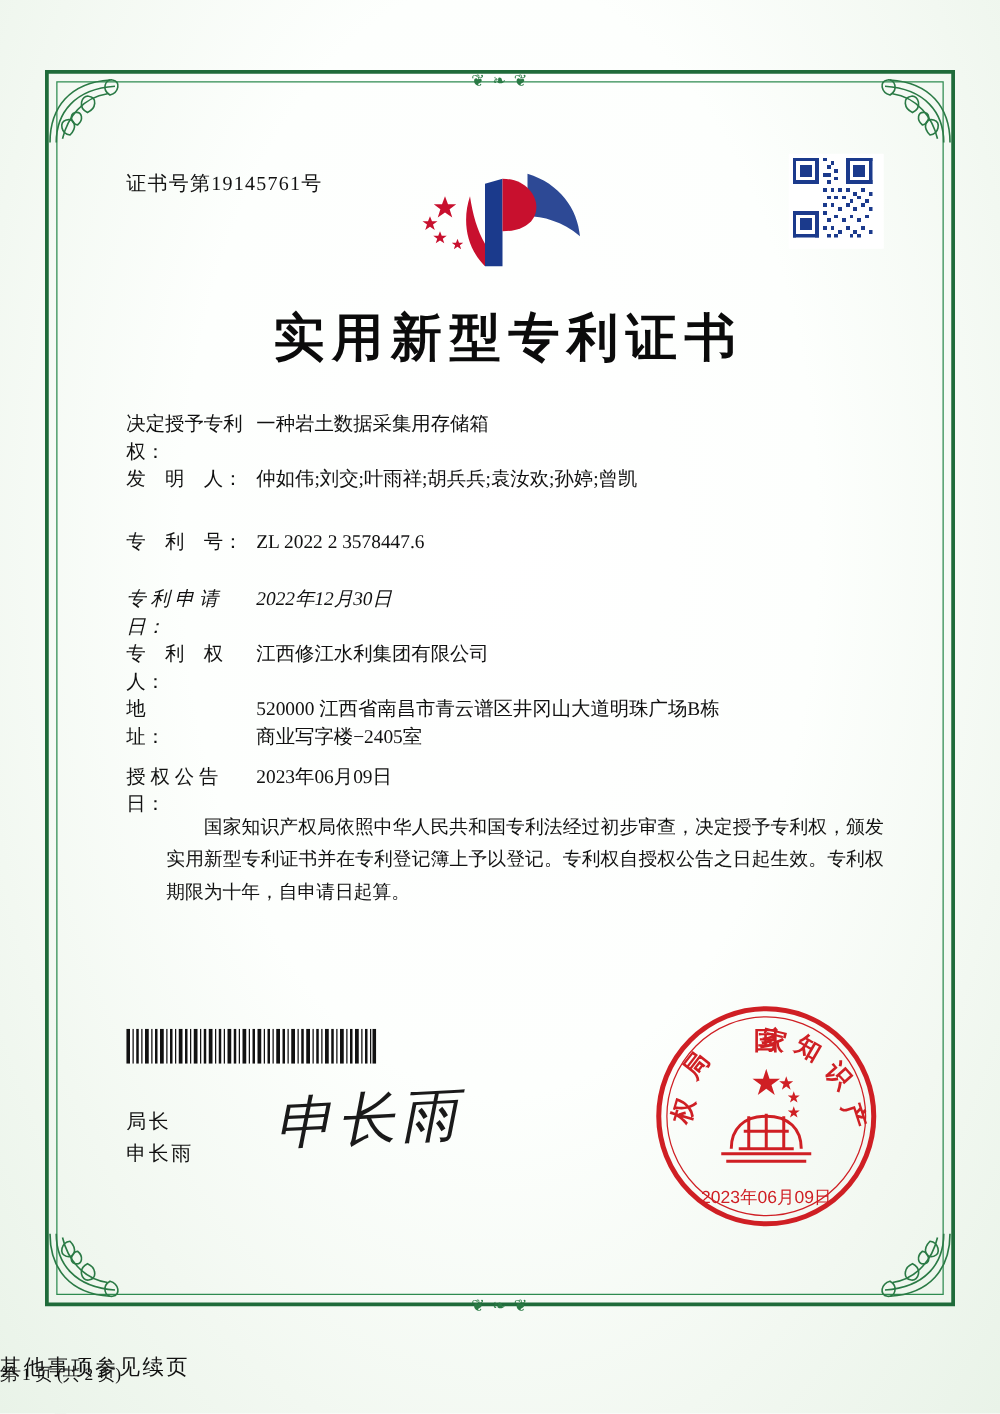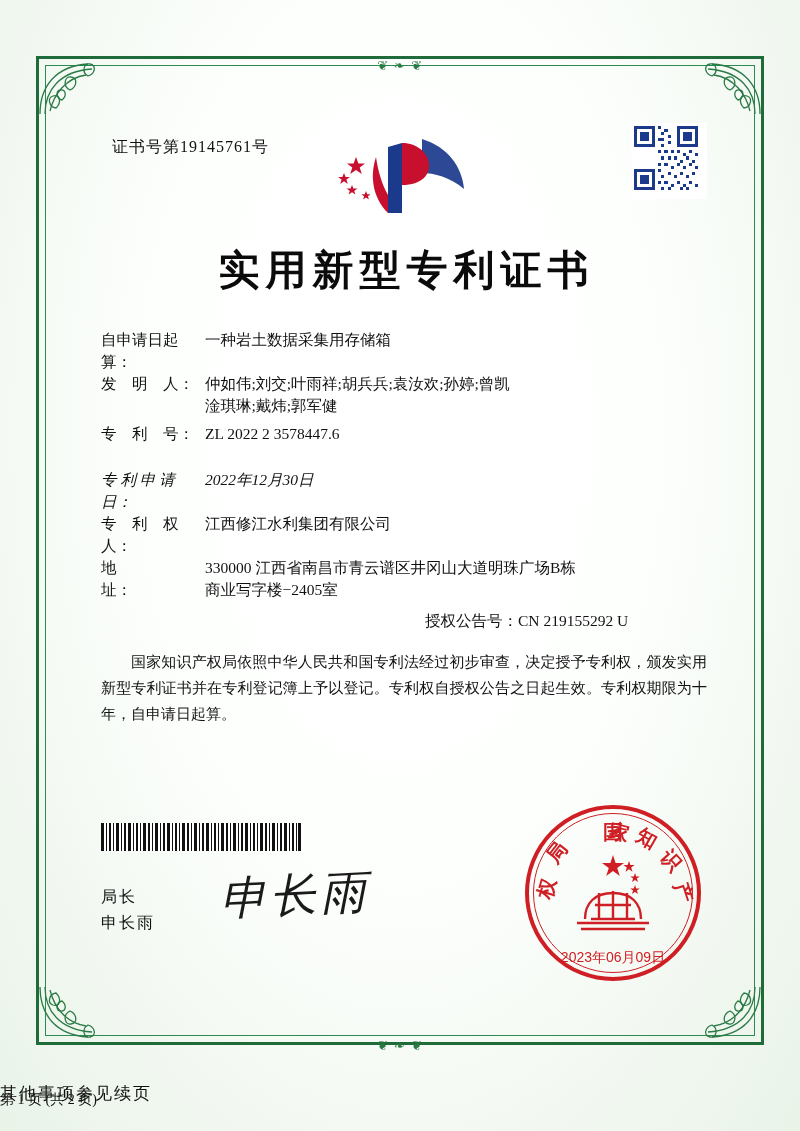--- a/index.html
+++ b/index.html
@@ -74,21 +74,21 @@
 
   
   #content{
     position:absolute;
     left:45px;top:65px;right:45px;bottom:95px;
     z-index:4;
   }
 
   #cert-number{
     position:absolute;left:56px;top:72px;
-    font-size:16px;color:#111;letter-spacing:1px;margin-left:11px;
+    font-size:16px;color:#111;letter-spacing:1px;
   }
 
   #qr{
     position:absolute;right:48px;top:58px;
     width:70px;height:70px;background:#fff;padding:3px;
   }
   #qr svg{display:block;}
 
   #emblem{
     position:absolute;left:50%;top:68px;transform:translateX(-50%);
@@ -140,21 +140,21 @@
 
   .para{
     position:absolute;
     left:56px;right:48px;
     font-size:15px;
     line-height:26px;
     color:#111;
     text-align:justify;
     text-indent:2em;
   }
-  #p1{top:584px;}
+  #p1{top:584px;margin-left:32px;}
   #p2{top:668px;}
 
   #barcode{
     position:absolute;
     left:56px;top:758px;
     width:200px;height:28px;
   }
   #barcode svg{display:block;}
 
   #sig-title{
@@ -397,47 +397,47 @@
           <polygon points="14,40 15.6,44 20,44 16.4,46.6 17.8,51 14,48.3 10.2,51 11.6,46.6 8,44 12.4,44"></polygon>
           <polygon points="22,52 23.4,55.6 27.4,55.6 24.2,57.9 25.4,61.6 22,59.3 18.6,61.6 19.8,57.9 16.6,55.6 20.6,55.6"></polygon>
           <polygon points="36,58 37.2,61.2 40.6,61.2 37.9,63.2 38.9,66.4 36,64.4 33.1,66.4 34.1,63.2 31.4,61.2 34.8,61.2"></polygon>
         </g>
       </svg>
     </div>
 
     <div id="title">实用新型专利证书</div>
 
     <div class="field" id="f-name">
-      <span class="flabel">自申请日起算：</span><span class="fvalue">一种岩土数据采集用存储箱</span>
+      <span class="flabel">决定授予专利权：</span><span class="fvalue">一种岩土数据采集用存储箱</span>
     </div>
 
     <div class="field" id="f-inventor">
-      <span class="flabel">发　明　人：</span><span class="fvalue"><span>仲如伟;刘交;叶雨祥;胡兵兵;袁汝欢;孙婷;曾凯</span><span class="l2">淦琪琳;戴炜;郭军健</span></span>
+      <span class="flabel">发　明　人：</span><span class="fvalue"><span>仲如伟;刘交;叶雨祥;胡兵兵;袁汝欢;孙婷;曾凯</span></span>
     </div>
 
     <div class="field" id="f-patentno">
       <span class="flabel">专　利　号：</span><span class="fvalue">ZL 2022 2 3578447.6</span>
     </div>
 
     <div class="field" id="f-appdate">
       <span class="flabel">专 利 申 请 日：</span><span class="fvalue">2022年12月30日</span>
     </div>
 
     <div class="field" id="f-holder">
       <span class="flabel">专　利　权　人：</span><span class="fvalue">江西修江水利集团有限公司</span>
     </div>
 
     <div class="field" id="f-address">
-      <span class="flabel">地　　　　址：</span><span class="fvalue"><span>330000 江西省南昌市青云谱区井冈山大道明珠广场B栋</span><span class="l2">商业写字楼−2405室</span></span>
-    </div>
-
-
-    <div id="f-grantno">
-      <span>授权公告号：</span><span>CN 219155292 U</span>
-    </div>
+      <span class="flabel">地　　　　址：</span><span class="fvalue"><span>520000 江西省南昌市青云谱区井冈山大道明珠广场B栋</span><span class="l2">商业写字楼−2405室</span></span>
+    </div>
+
+    <div class="field" id="f-grantdate">
+      <span class="flabel">授 权 公 告 日：</span><span class="fvalue">2023年06月09日</span>
+    </div>
+
 
     <div class="para" id="p1">国家知识产权局依照中华人民共和国专利法经过初步审查，决定授予专利权，颁发实用新型专利证书并在专利登记簿上予以登记。专利权自授权公告之日起生效。专利权期限为十年，自申请日起算。</div>
 
     <div id="barcode">
       <svg width="200" height="28" viewBox="0 0 200 28">
         <rect width="200" height="28" fill="#fff"></rect>
         <g fill="#111">
           <rect x="0" y="0" width="3" height="28"></rect>
             <rect x="5" y="0" width="1" height="28"></rect>
           <rect x="8" y="0" width="2" height="28"></rect>

